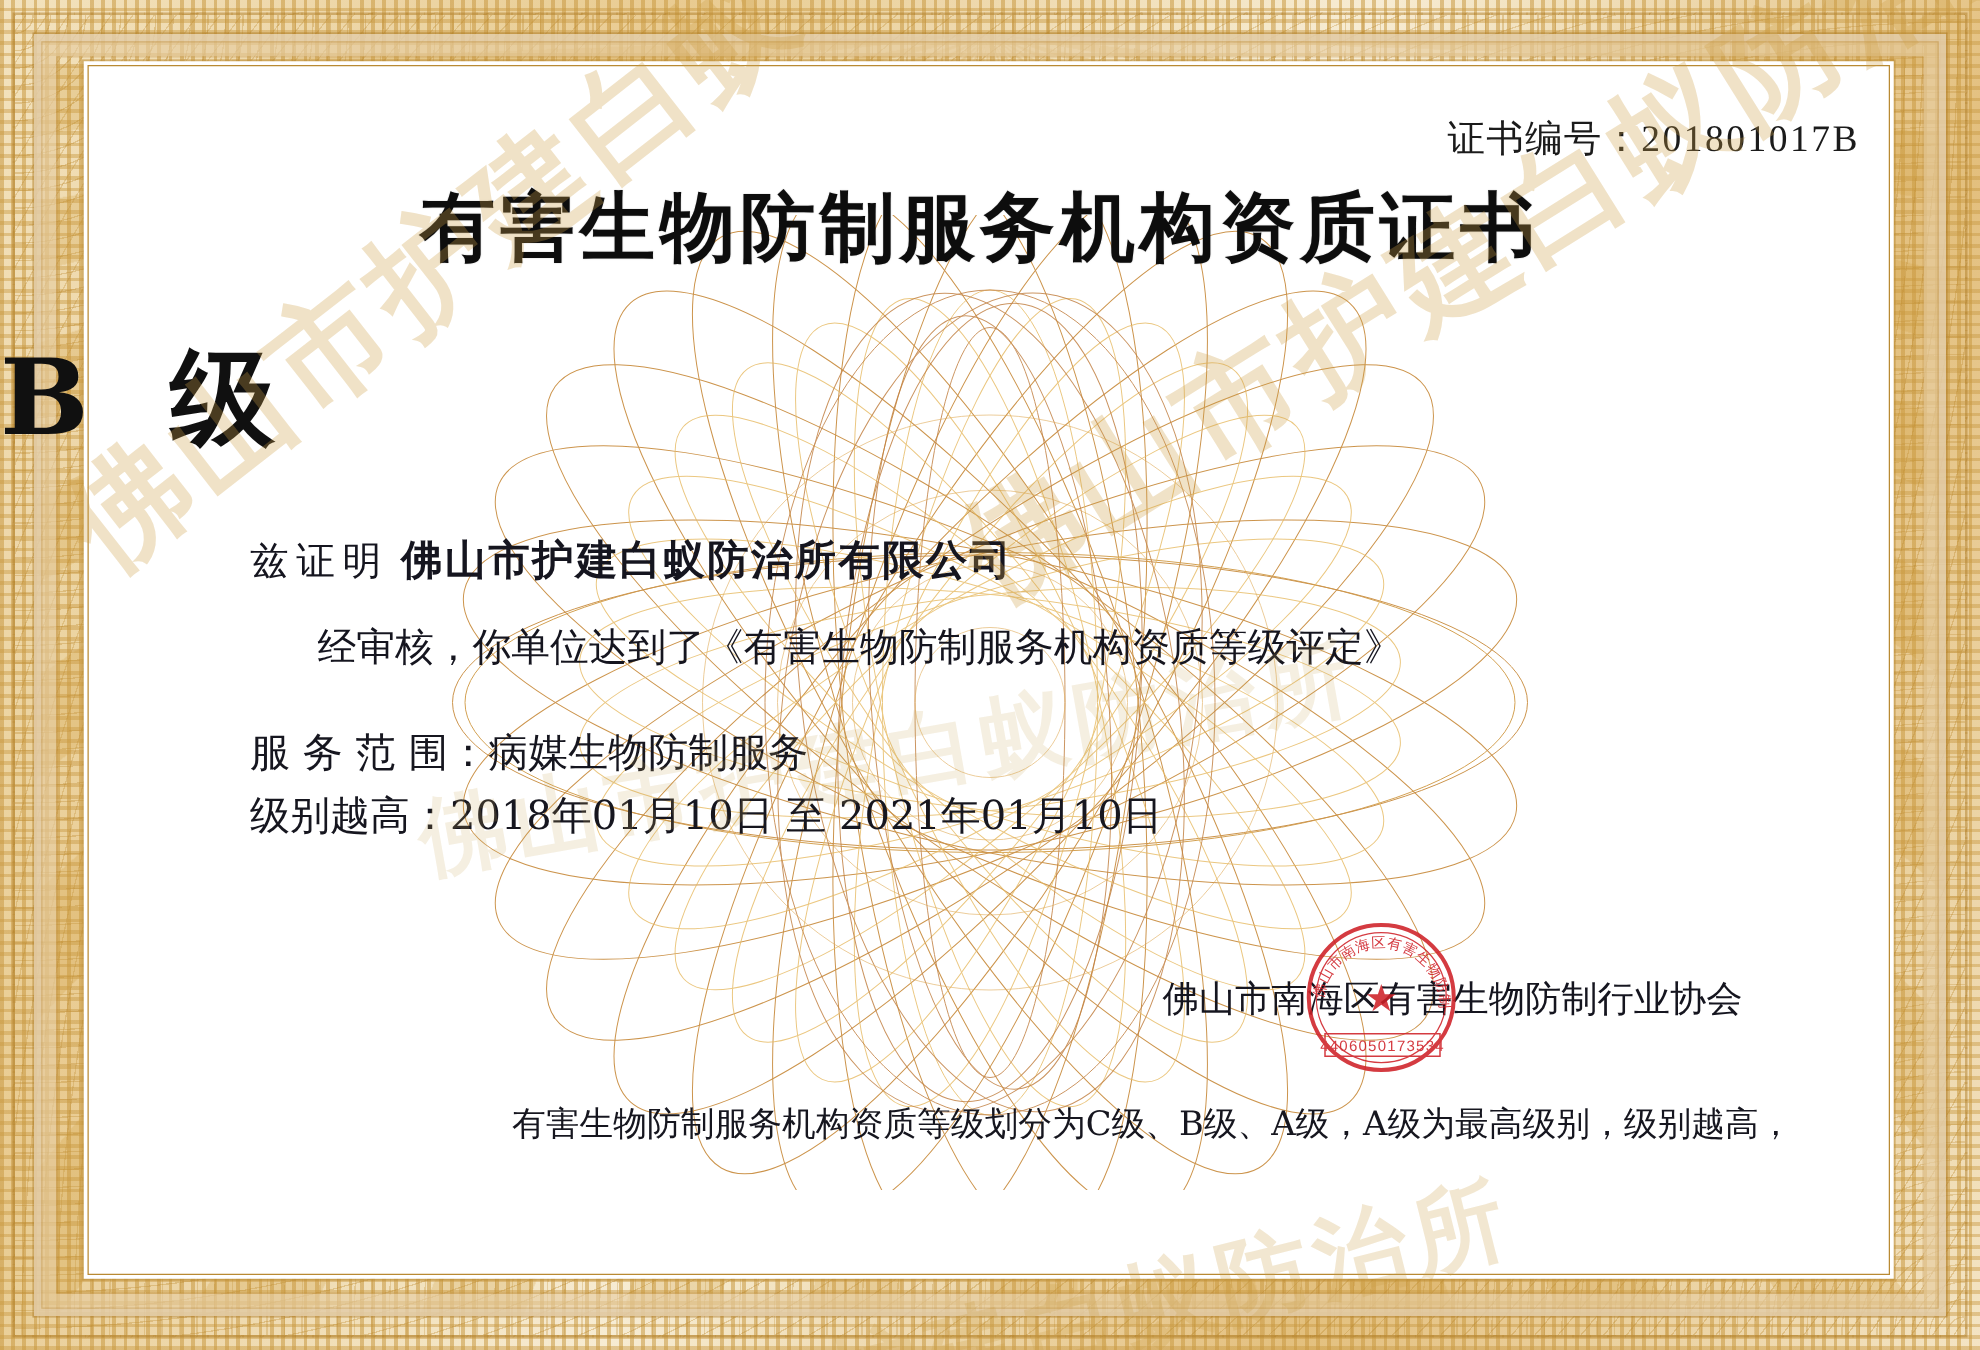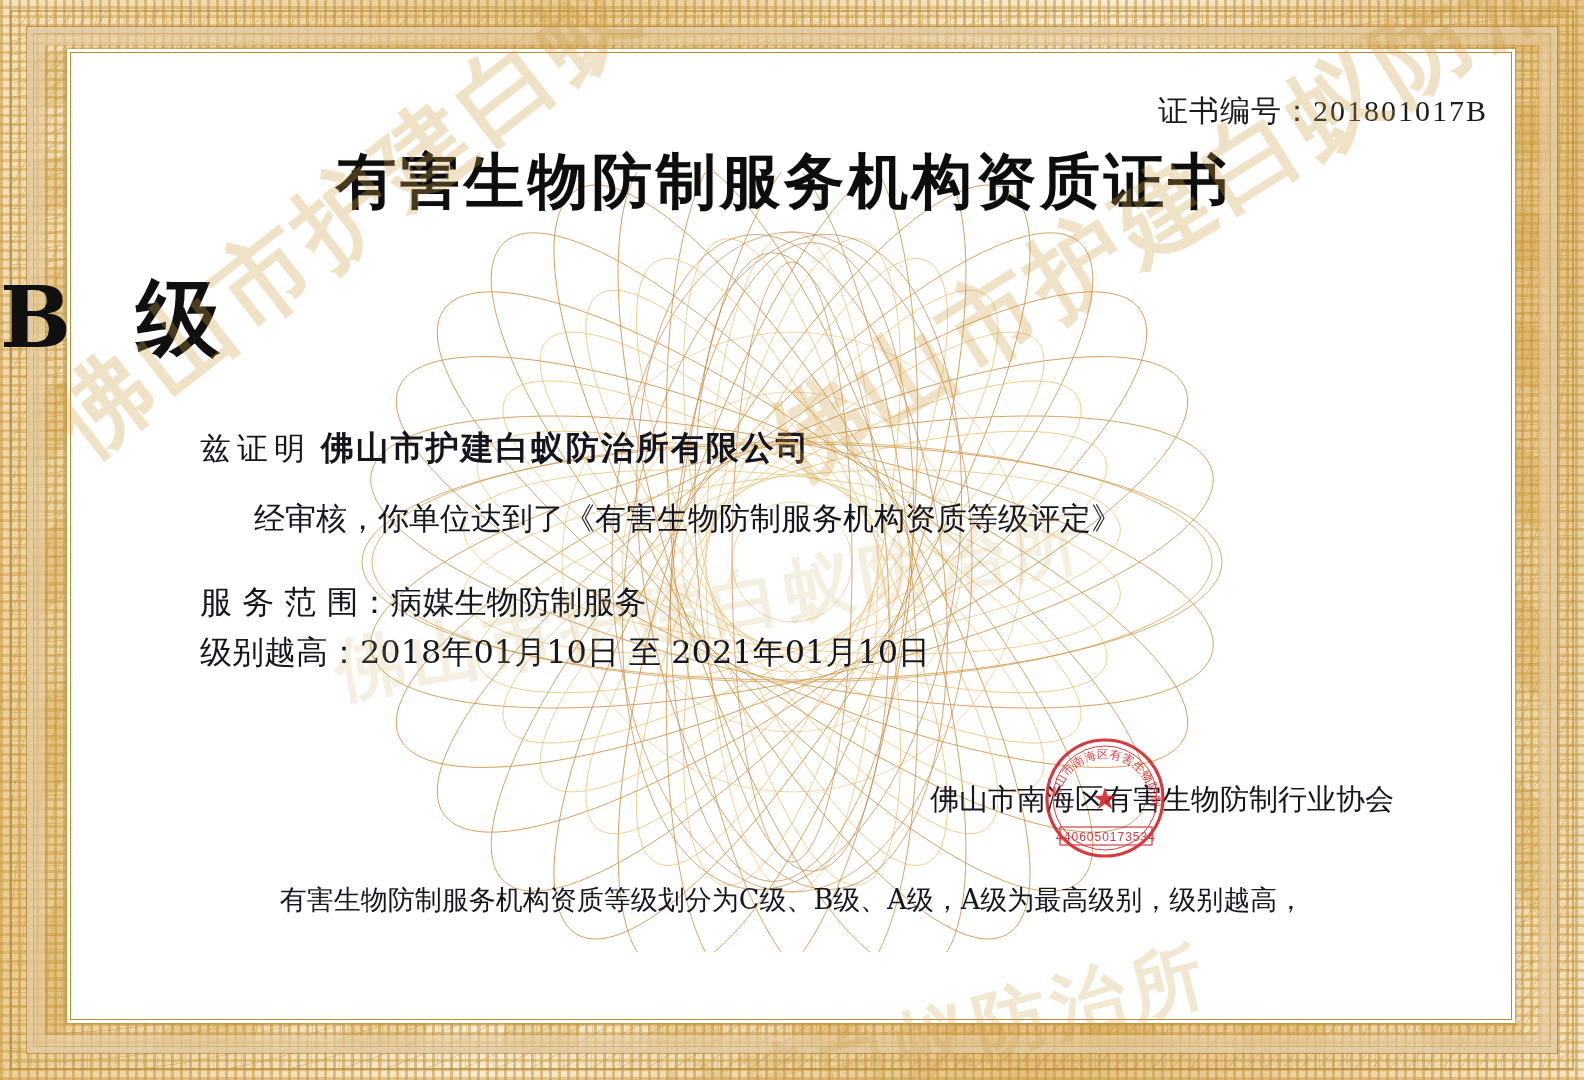--- a/index.html
+++ b/index.html
@@ -140,21 +140,21 @@
   .seal{
     position:absolute;
     left:1020px;top:735px;
     width:170px;height:135px;
     pointer-events:none;
   }
 
   .footnote{
     position:absolute;
     left:150px;right:150px;top:880px;
-    text-align:center;
+    text-align:right;
     font-size:27px;
     line-height:1.5;
     color:#16161f;
   }
 
   
   .watermark{
     position:absolute;
     color:rgba(205,160,70,.30);
     font-size:96px;

